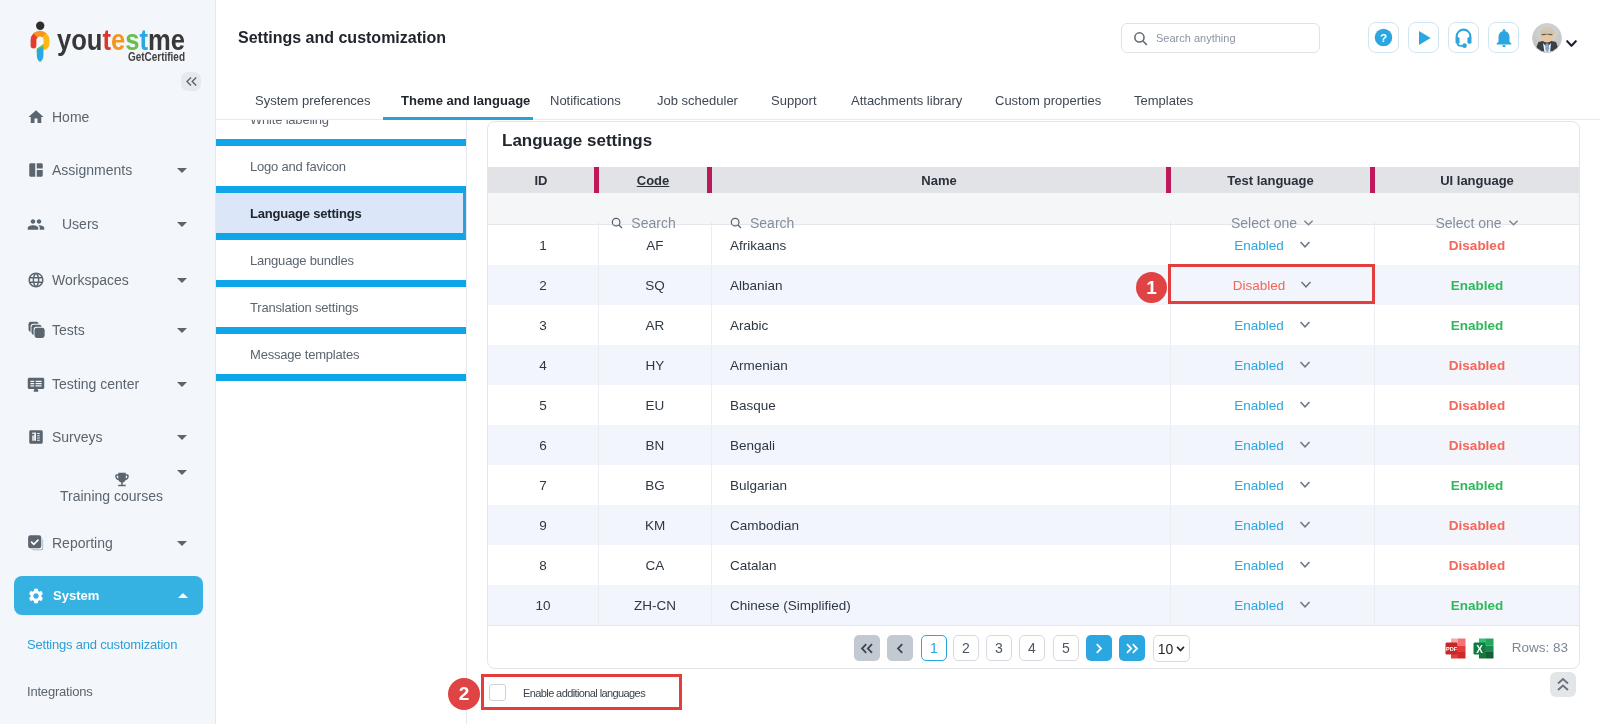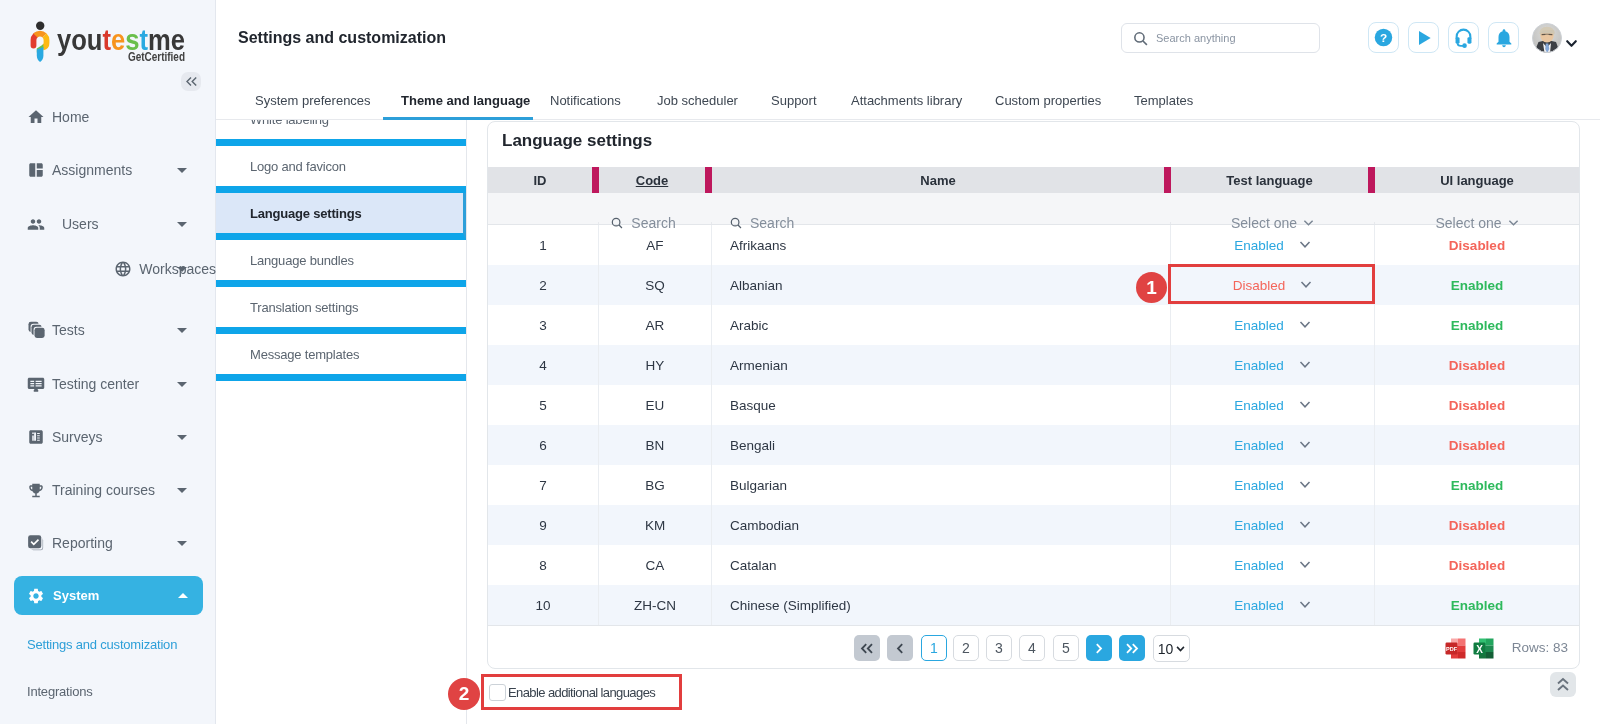--- a/index.html
+++ b/index.html
@@ -35,21 +35,21 @@
 
 #subside { position:absolute; left:216px; top:120px; width:251px; height:604px; background:#fff; border-right:1px solid #e4e7ec; overflow:hidden; }
 .sitem { position:absolute; left:0; width:250px; height:47px; border-bottom:7px solid #0ea5e9; display:flex; align-items:center; color:#5b6570; font-size:13px; letter-spacing:-0.2px; }
 .sitem span { margin-left:34px; }
 .sitem.active { background:#dbe7f8; color:#21262e; font-weight:bold; border-right:3px solid #2d9fd9; }
 
 
 #card { position:absolute; left:487px; top:121px; width:1093px; height:548px; background:#fff; border:1px solid #e2e6ea; border-radius:8px; }
 #cardtitle { position:absolute; left:14px; top:9px; font-size:17px; font-weight:bold; color:#21262e; }
 #thead { position:absolute; left:0px; top:45px; width:1091px; height:26px; background:#e1e3e7; display:flex; }
-#thead .th { display:flex; align-items:center; justify-content:center; font-size:13px; font-weight:bold; color:#2a313b; border-right:7px solid #be185d; }
+#thead .th { display:flex; align-items:center; justify-content:center; font-size:13px; font-weight:bold; color:#2a313b; border-right:5px solid #be185d; }
 #thead .th:last-child { border-right:none; }
 #filterrow { position:absolute; left:0; top:71px; width:1091px; height:32px; background:#f5f6f8; border-bottom:1px solid #e3e6ea; display:flex; }
 #filterrow .fc { display:flex; align-items:center; justify-content:center; border-right:1px solid #e7e9ed; color:#848e9b; font-size:14px;margin-top:29px; }
 #filterrow .fc:last-child { border-right:none; }
 .row { position:absolute; left:0; width:1091px; height:40px; display:flex; font-size:13.5px; color:#2e3744; }
 .row.alt { background:#f2f6fc; }
 .row .c { display:flex; align-items:center; border-right:1px solid #eaedf1; height:40px; }
 .row .c:last-child { border-right:none; }
 .cid { width:111px; justify-content:center; }
 .ccode { width:113px; justify-content:center; }
@@ -67,21 +67,21 @@
 .pbtn.cur { border:1px solid #2aa7e0; color:#2aa7e0; }
 #rowsel { position:absolute; left:665px; top:9px; width:37px; height:27px; border:1px solid #d7dbe0; border-radius:5px; background:#fff; display:flex; align-items:center; justify-content:center; gap:3px; font-size:14px; color:#1c232b; }
 #rowstxt { position:absolute; right:11px; top:14px; font-size:13.5px; color:#7d8795; }
 
 
 .annrect { position:absolute; border:3px solid #e23e3e; }
 .anncircle { position:absolute; width:31px; height:31px; border-radius:50%; background:#e04343; color:#fff; font-size:19px; font-weight:bold; display:flex; align-items:center; justify-content:center; }
 
 #checkrow { position:absolute; left:489px; top:684px; display:flex; align-items:center; }
 #checkbox { width:17px; height:17px; border:1px solid #ccd2d8; border-radius:3px; background:#fff; }
-#checklabel { margin-left:2px; font-size:13px; letter-spacing:-0.6px; color:#39434e; }
+#checklabel { margin-left:17px; font-size:11px; letter-spacing:-0.6px; color:#39434e; }
 #scrolltop { position:absolute; left:1550px; top:672px; width:26px; height:25px; background:#e2e6e9; border-radius:6px; display:flex; align-items:center; justify-content:center; }
 </style>
 </head>
 <body>
 <div id="sidebar">
   <div id="logo">
     <svg width="165" height="55" viewBox="0 0 165 55">
       <circle cx="12.2" cy="13.7" r="4.2" fill="#2e2e2e"></circle>
       <path d="M5.5 33.6 L5.5 28.1 A6.5 6.5 0 0 1 7.4 23.5" fill="none" stroke="#e23d2e" stroke-width="5.8" stroke-linecap="round"></path>
       <path d="M7.4 23.5 A6.5 6.5 0 0 1 16.6 23.5" fill="none" stroke="#f7941e" stroke-width="5.8"></path>
@@ -116,21 +116,21 @@
   </div>
   <div class="navitem" style="top:204px;gap:10px;">
     <span class="nico">
         <svg width="19" height="19" viewBox="0 0 24 24" fill="#5b6570">
           <path d="M16 11c1.66 0 2.99-1.34 2.99-3S17.66 5 16 5s-3 1.34-3 3 1.34 3 3 3zm-8 0c1.66 0 2.99-1.34 2.99-3S9.66 5 8 5 5 6.34 5 8s1.34 3 3 3zm0 2c-2.33 0-7 1.17-7 3.5V19h14v-2.5c0-2.33-4.67-3.5-7-3.5zm8 0c-.29 0-.62.02-.97.05 1.16.84 1.97 1.97 1.97 3.45V19h6v-2.5c0-2.33-4.67-3.5-7-3.5z"></path>
         </svg>
       </span>
     <span class="ntxt">Users</span>
       <span class="caret"></span>
   </div>
-  <div class="navitem" style="top:249px;justify-content:flex-end;">
+  <div class="navitem" style="top:260px;">
     <span class="nico">
         <svg width="18" height="18" viewBox="0 0 24 24" fill="#5b6570">
           <path d="M11.99 2C6.47 2 2 6.48 2 12s4.47 10 9.99 10C17.52 22 22 17.52 22 12S17.52 2 11.99 2zm6.93 6h-2.95c-.32-1.25-.78-2.45-1.38-3.56 1.84.63 3.37 1.91 4.33 3.56zM12 4.04c.83 1.2 1.48 2.53 1.91 3.96h-3.82c.43-1.43 1.08-2.76 1.91-3.96zM4.26 14C4.1 13.36 4 12.69 4 12s.1-1.36.26-2h3.38c-.08.66-.14 1.32-.14 2s.06 1.34.14 2H4.26zm.82 2h2.95c.32 1.25.78 2.45 1.38 3.56-1.84-.63-3.37-1.9-4.33-3.56zm2.95-8H5.08c.96-1.66 2.49-2.93 4.33-3.56C8.81 5.55 8.35 6.75 8.03 8zM12 19.96c-.83-1.2-1.48-2.53-1.91-3.96h3.82c-.43 1.43-1.08 2.76-1.91 3.96zM14.34 14H9.66c-.09-.66-.16-1.32-.16-2s.07-1.35.16-2h4.68c.09.65.16 1.32.16 2s-.07 1.34-.16 2zm.25 5.56c.6-1.11 1.06-2.31 1.38-3.56h2.95c-.96 1.65-2.49 2.93-4.33 3.56zM16.36 14c.08-.66.14-1.32.14-2s-.06-1.34-.14-2h3.38c.16.64.26 1.31.26 2s-.1 1.36-.26 2h-3.38z"></path>
         </svg>
       </span>
     <span class="ntxt">Workspaces</span>
       <span class="caret"></span>
   </div>
   <div class="navitem" style="top:310px;">
     <span class="nico">
@@ -156,21 +156,21 @@
   </div>
   <div class="navitem" style="top:417px;">
     <span class="nico">
         <svg width="18" height="18" viewBox="0 0 24 24" fill="#5b6570">
           <path d="M19 3H5c-1.1 0-2 .9-2 2v14c0 1.1.9 2 2 2h14c1.1 0 2-.9 2-2V5c0-1.1-.9-2-2-2zM9 17H7v-7h2v7zm-2-9V6h2v2H7zm5 9h-2.5 0V6H12v11zm5 0h-3.5v-1.5H17V17zm0-3h-3.5v-1.5H17V14zm0-3h-3.5V9.5H17V11zm0-3h-3.5V6.5H17V8z" fill-rule="evenodd"></path>
         </svg>
       </span>
     <span class="ntxt">Surveys</span>
       <span class="caret"></span>
   </div>
-  <div class="navitem" style="top:470px;">
+  <div class="navitem" style="top:470px;flex-direction:column;">
     <span class="nico">
         <svg width="19" height="19" viewBox="0 0 24 24" fill="#5b6570">
           <path d="M19 5h-2V3H7v2H5c-1.1 0-2 .9-2 2v1c0 2.55 1.92 4.63 4.39 4.94.63 1.5 1.98 2.63 3.61 2.96V19H7v2h10v-2h-4v-3.1c1.63-.33 2.98-1.46 3.61-2.96C19.08 12.63 21 10.55 21 8V7c0-1.1-.9-2-2-2zM5 8V7h2v3.82C5.84 10.4 5 9.3 5 8zm14 0c0 1.3-.84 2.4-2 2.82V7h2v1z"></path>
         </svg>
       </span>
     <span class="ntxt">Training courses</span>
       <span class="caret"></span>
   </div>
   <div class="navitem" style="top:523px;">
     <span class="nico">

